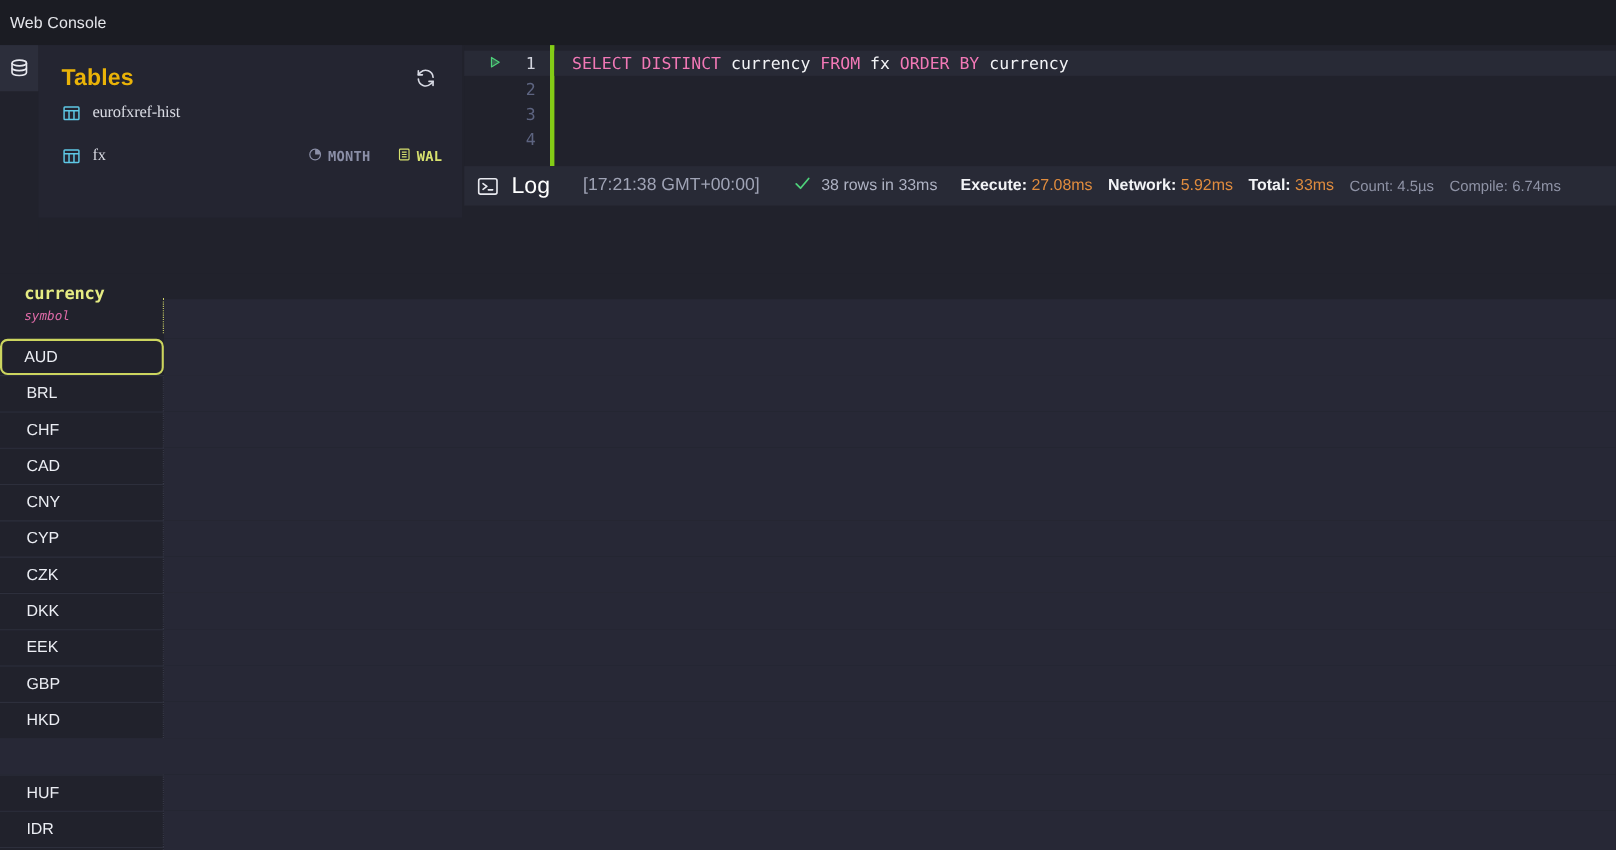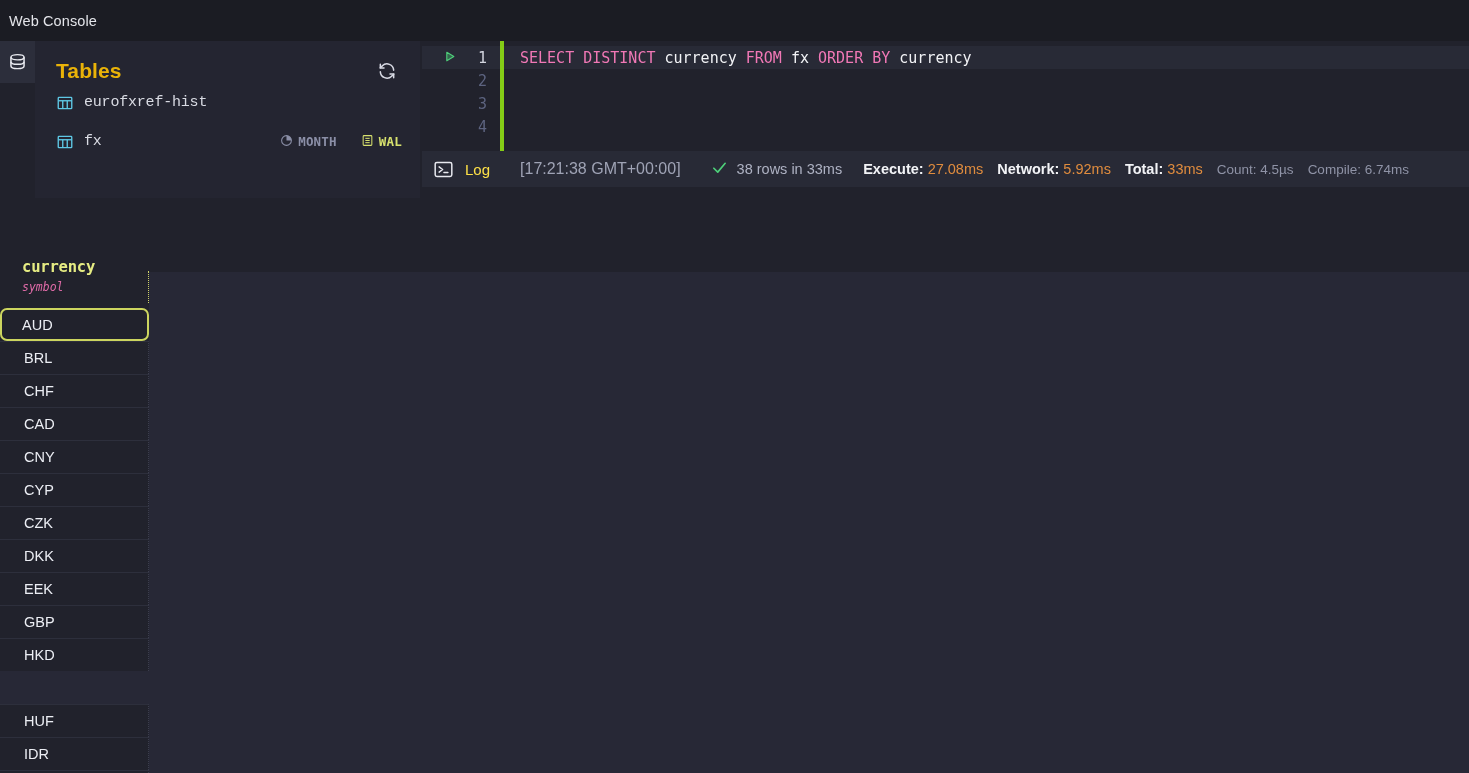--- a/index.html
+++ b/index.html
@@ -63,21 +63,21 @@
   }
   .table-row {
     display: flex; align-items: center;
     padding: 0 18px 0 21px;
     height: 39px; cursor: pointer;
   }
   .table-row:first-of-type { margin-top: 13px; }
   .tbl-icon { width: 18px; height: 18px; flex: 0 0 18px; margin-right: 10px; }
   .tbl-name {
     color: #d9dbe3; font-size: 15px;
-    font-family: Liberation Mono, monospace;
+    font-family: Liberation Serif, serif;
     letter-spacing: -.2px;
   }
   .tbl-badges { margin-left: auto; display: flex; align-items: center; gap: 24px; }
   .badge {
     display: flex; align-items: center; gap: 5px;
     font-size: 12.5px; font-weight: bold;
     font-family: "DejaVu Sans Mono", monospace;
     letter-spacing: .2px;
   }
   .badge.month { color: #8b8fa7; }
@@ -129,21 +129,21 @@
 
   
   .logbar {
     position: absolute; left: 0; top: 110px;
     width: 1047px; height: 36px;
     background: #282a36;
     display: flex; align-items: center;
     padding-left: 11px;
   }
   .log-icon { width: 21px; height: 21px; margin-right: 11px; }
-  .log-label { color: #fde047; font-size: 15px; margin-right: 30px; }
+  .log-label { color: #ffffff; font-size: 21px; margin-right: 30px; }
   .log-ts { color: #9fa3b5; font-size: 16px; margin-right: 30px; }
   .check { margin-right: 9px; }
   .log-rows { color: #aeb2c3; font-size: 14.5px; margin-right: 21px; }
   .metric { font-size: 14.5px; margin-right: 14px; white-space: nowrap; }
   .metric .mlabel { color: #f2f3f6; font-weight: bold; }
   .metric .mval { color: #e08c3e; }
   .metric-dim { font-size: 13.5px; color: #8f93a6; margin-right: 14px; }
   .metric-dim:first-of-type { margin-left: 12px; }
 
   

